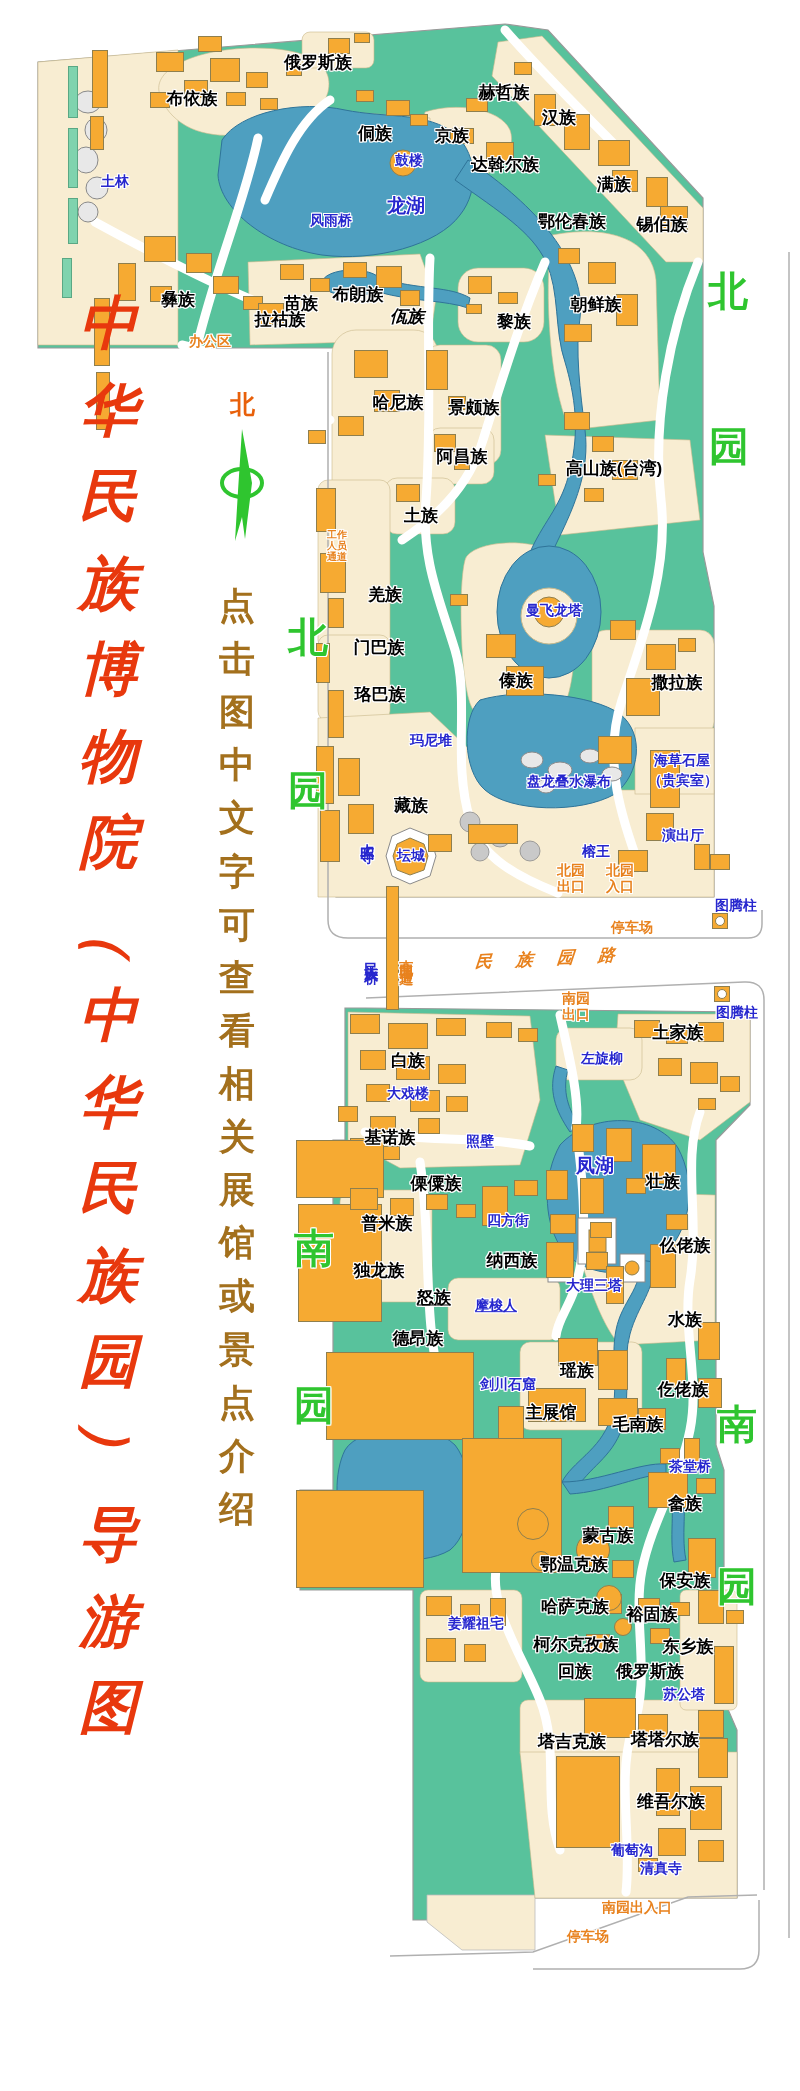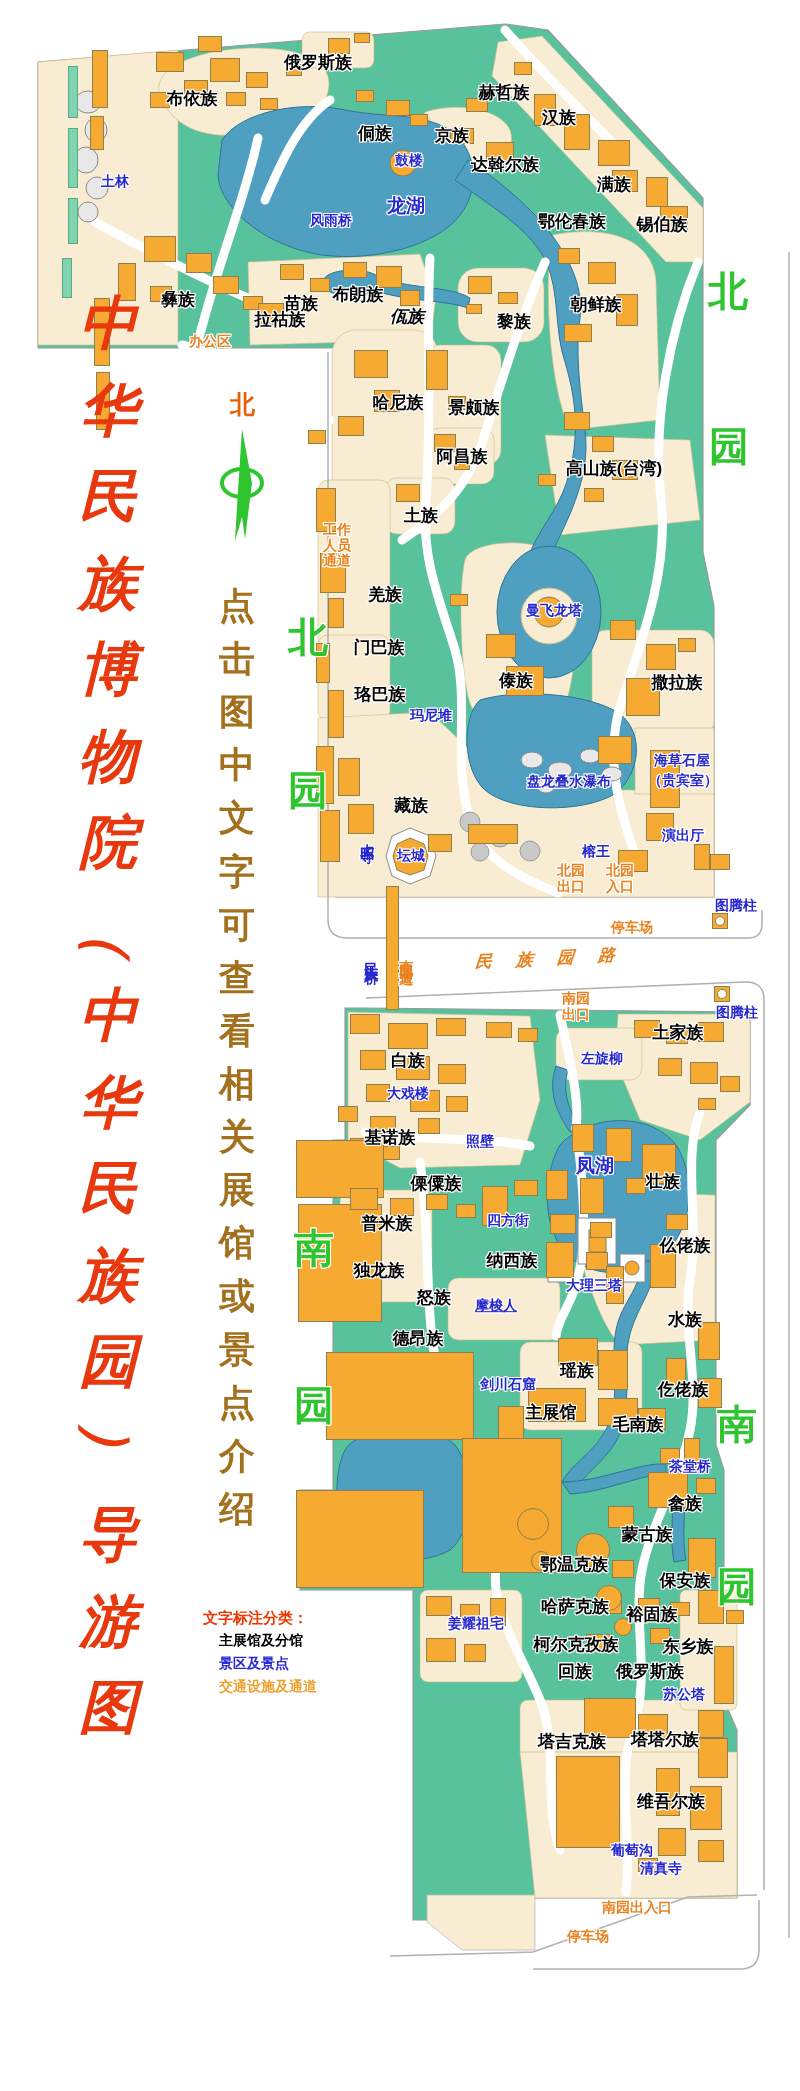--- a/index.html
+++ b/index.html
@@ -217,26 +217,20 @@
     </div>
 
   <div id="compass">
     <div class="n">北</div>
     <svg width="75" height="130" viewBox="0 0 75 130">
       <ellipse cx="37" cy="62" rx="20" ry="14" fill="none" stroke="#2FC52F" stroke-width="4"></ellipse>
       <polygon points="37,8 47,62 40,118 37,96 30,120 33,70" fill="#2FC52F"></polygon>
     </svg>
   </div>
 
-  <div id="legend">
-    <div class="lg-title">文字标注分类：</div>
-    <div class="lg-hall">主展馆及分馆</div>
-    <div class="lg-scenic">景区及景点</div>
-    <div class="lg-transport">交通设施及通道</div>
-  </div>
 
   <div id="overlay-root">
       <div class="bld" style="width: 16px; height: 58px; left: 92px; top: 50px;"></div>
       <div class="bld" style="width: 14px; height: 34px; left: 90px; top: 116px;"></div>
       <div class="bld" style="width: 16px; height: 68px; left: 94px; top: 298px;"></div>
       <div class="bld" style="width: 14px; height: 58px; left: 96px; top: 372px;"></div>
       <div class="bld" style="width: 24px; height: 16px; left: 198px; top: 36px;"></div>
       <div class="bld" style="width: 28px; height: 20px; left: 156px; top: 52px;"></div>
       <div class="bld" style="width: 30px; height: 24px; left: 210px; top: 58px;"></div>
       <div class="bld" style="width: 22px; height: 16px; left: 246px; top: 72px;"></div>
@@ -449,46 +443,46 @@
       <div class="lbl c-e" style="transform: translate(-50%, -50%); left: 411px; top: 806px;">藏族</div>
       <div class="lbl c-e" style="transform: translate(-50%, -50%); left: 678px; top: 1033px;">土家族</div>
       <div class="lbl c-e" style="transform: translate(-50%, -50%); left: 408px; top: 1061px;">白族</div>
       <div class="lbl c-e" style="transform: translate(-50%, -50%); left: 390px; top: 1138px;">基诺族</div>
       <div class="lbl c-e" style="transform: translate(-50%, -50%); left: 436px; top: 1184px;">傈僳族</div>
       <div class="lbl c-e" style="transform: translate(-50%, -50%); left: 663px; top: 1182px;">壮族</div>
       <div class="lbl c-e" style="transform: translate(-50%, -50%); left: 387px; top: 1224px;">普米族</div>
       <div class="lbl c-e" style="transform: translate(-50%, -50%); left: 512px; top: 1261px;">纳西族</div>
       <div class="lbl c-e" style="transform: translate(-50%, -50%); left: 685px; top: 1246px;">仫佬族</div>
       <div class="lbl c-e" style="transform: translate(-50%, -50%); left: 379px; top: 1271px;">独龙族</div>
-      <div class="lbl c-e" style="transform: translate(-50%, -50%); left: 434px; top: 1298px;">怒族</div>
+      <div class="lbl c-e" style="transform: translate(-50%, -50%); left: 434px; top: 1298px; text-decoration: underline;">怒族</div>
       <div class="lbl c-e" style="transform: translate(-50%, -50%); left: 685px; top: 1320px;">水族</div>
       <div class="lbl c-e" style="transform: translate(-50%, -50%); left: 418px; top: 1339px;">德昂族</div>
       <div class="lbl c-e" style="transform: translate(-50%, -50%); left: 577px; top: 1371px;">瑶族</div>
       <div class="lbl c-e" style="transform: translate(-50%, -50%); left: 683px; top: 1390px;">仡佬族</div>
       <div class="lbl c-e" style="transform: translate(-50%, -50%); left: 551px; top: 1413px;">主展馆</div>
       <div class="lbl c-e" style="transform: translate(-50%, -50%); left: 638px; top: 1425px;">毛南族</div>
       <div class="lbl c-e" style="transform: translate(-50%, -50%); left: 685px; top: 1504px;">畲族</div>
-      <div class="lbl c-e" style="transform: translate(-50%, -50%); left: 647px; top: 1536px; font-family: Liberation Mono, monospace;">蒙古族</div>
+      <div class="lbl c-e" style="transform: translate(-50%, -50%); left: 608px; top: 1536px;">蒙古族</div>
       <div class="lbl c-e" style="transform: translate(-50%, -50%); left: 574px; top: 1565px;">鄂温克族</div>
       <div class="lbl c-e" style="transform: translate(-50%, -50%); left: 685px; top: 1581px;">保安族</div>
       <div class="lbl c-e" style="transform: translate(-50%, -50%); left: 575px; top: 1607px;">哈萨克族</div>
       <div class="lbl c-e" style="transform: translate(-50%, -50%); left: 652px; top: 1615px;">裕固族</div>
       <div class="lbl c-e" style="transform: translate(-50%, -50%); left: 576px; top: 1645px;">柯尔克孜族</div>
       <div class="lbl c-e" style="transform: translate(-50%, -50%); left: 688px; top: 1647px;">东乡族</div>
       <div class="lbl c-e" style="transform: translate(-50%, -50%); left: 575px; top: 1672px;">回族</div>
       <div class="lbl c-e" style="transform: translate(-50%, -50%); left: 650px; top: 1672px;">俄罗斯族</div>
       <div class="lbl c-e" style="transform: translate(-50%, -50%); left: 572px; top: 1742px;">塔吉克族</div>
       <div class="lbl c-e" style="transform: translate(-50%, -50%); left: 665px; top: 1740px;">塔塔尔族</div>
       <div class="lbl c-e" style="transform: translate(-50%, -50%); left: 671px; top: 1802px;">维吾尔族</div>
       <div class="lbl c-s" style="transform: translate(-50%, -50%); left: 115px; top: 182px;">土林</div>
       <div class="lbl c-s" style="transform: translate(-50%, -50%); left: 409px; top: 161px;">鼓楼</div>
       <div class="lbl c-s" style="font-size: 19px; transform: translate(-50%, -50%); left: 406px; top: 206px;">龙湖</div>
       <div class="lbl c-s" style="transform: translate(-50%, -50%); left: 331px; top: 221px;">风雨桥</div>
       <div class="lbl c-s" style="transform: translate(-50%, -50%); left: 554px; top: 611px;">曼飞龙塔</div>
-      <div class="lbl c-s" style="transform: translate(-50%, -50%); left: 431px; top: 716px;">玛尼堆</div>
+      <div class="lbl c-s" style="transform: translate(-50%, -50%); left: 431px; top: 741px;">玛尼堆</div>
       <div class="lbl c-s" style="transform: translate(-50%, -50%); left: 569px; top: 782px;">盘龙叠水瀑布</div>
       <div class="lbl c-s" style="transform: translate(-50%, -50%); left: 682px; top: 761px;">海草石屋</div>
       <div class="lbl c-s" style="transform: translate(-50%, -50%); left: 683px; top: 781px;">（贵宾室）</div>
       <div class="lbl c-s" style="transform: translate(-50%, -50%); left: 683px; top: 836px;">演出厅</div>
       <div class="lbl c-s" style="transform: translate(-50%, -50%); left: 596px; top: 852px;">榕王</div>
       <div class="lbl c-s" style="transform: translate(-50%, -50%); left: 736px; top: 906px;">图腾柱</div>
       <div class="lbl c-s vert" style="writing-mode: vertical-rl; transform: translate(-50%, -50%); left: 367px; top: 837px;">大昭寺</div>
       <div class="lbl c-s" style="transform: translate(-50%, -50%); left: 411px; top: 856px;">坛城</div>
       <div class="lbl c-s vert" style="writing-mode: vertical-rl; transform: translate(-50%, -50%); left: 371px; top: 957px;">民族大桥</div>
       <div class="lbl c-s" style="transform: translate(-50%, -50%); left: 737px; top: 1013px;">图腾柱</div>
@@ -499,21 +493,21 @@
       <div class="lbl c-s" style="transform: translate(-50%, -50%); left: 508px; top: 1221px;">四方街</div>
       <div class="lbl c-s" style="transform: translate(-50%, -50%); left: 594px; top: 1286px;">大理三塔</div>
       <div class="lbl c-s" style="transform: translate(-50%, -50%); left: 496px; top: 1306px; text-decoration: underline;">摩梭人</div>
       <div class="lbl c-s" style="transform: translate(-50%, -50%); left: 461px; top: 1385px; margin-left: 47px;">剑川石窟</div>
       <div class="lbl c-s" style="transform: translate(-50%, -50%); left: 690px; top: 1467px;">茶堂桥</div>
       <div class="lbl c-s" style="transform: translate(-50%, -50%); left: 476px; top: 1624px;">姜耀祖宅</div>
       <div class="lbl c-s" style="transform: translate(-50%, -50%); left: 684px; top: 1695px;">苏公塔</div>
       <div class="lbl c-s" style="transform: translate(-50%, -50%); left: 632px; top: 1851px;">葡萄沟</div>
       <div class="lbl c-s" style="transform: translate(-50%, -50%); left: 661px; top: 1869px;">清真寺</div>
       <div class="lbl c-t" style="transform: translate(-50%, -50%); left: 210px; top: 342px;">办公区</div>
-      <div class="lbl c-t" style="font-size: 14px; transform: translate(-50%, -50%); left: 337px; top: 546px;">工作
+      <div class="lbl c-t" style="font-size: 10px; transform: translate(-50%, -50%); left: 337px; top: 546px;">工作
 人员
 通道</div>
       <div class="lbl c-t" style="transform: translate(-50%, -50%); left: 571px; top: 879px;">北园
 出口</div>
       <div class="lbl c-t" style="transform: translate(-50%, -50%); left: 620px; top: 879px;">北园
 入口</div>
       <div class="lbl c-t" style="transform: translate(-50%, -50%); left: 632px; top: 928px;">停车场</div>
       <div class="lbl c-t vert" style="writing-mode: vertical-rl; transform: translate(-50%, -50%); left: 406px; top: 956px;">南北园通道</div>
       <div class="lbl c-t" style="letter-spacing: 24px; font-size: 17px; font-style: italic; white-space: nowrap; transform: translate(-50%, -50%) rotate(-3deg) skewX(-8deg); left: 557px; top: 958px;">民族园路</div>
       <div class="lbl c-t" style="transform: translate(-50%, -50%); left: 576px; top: 1007px;">南园

